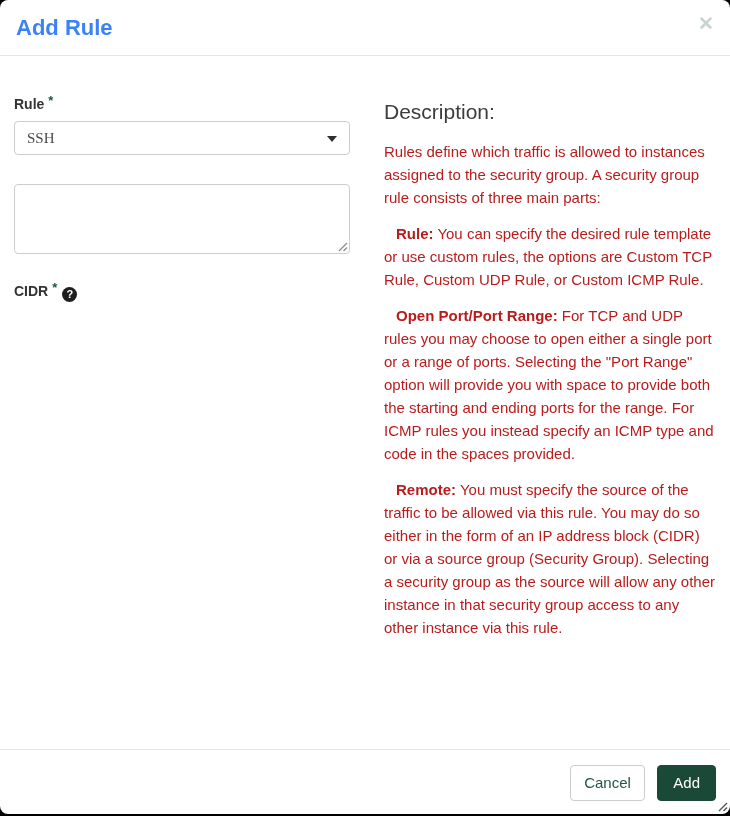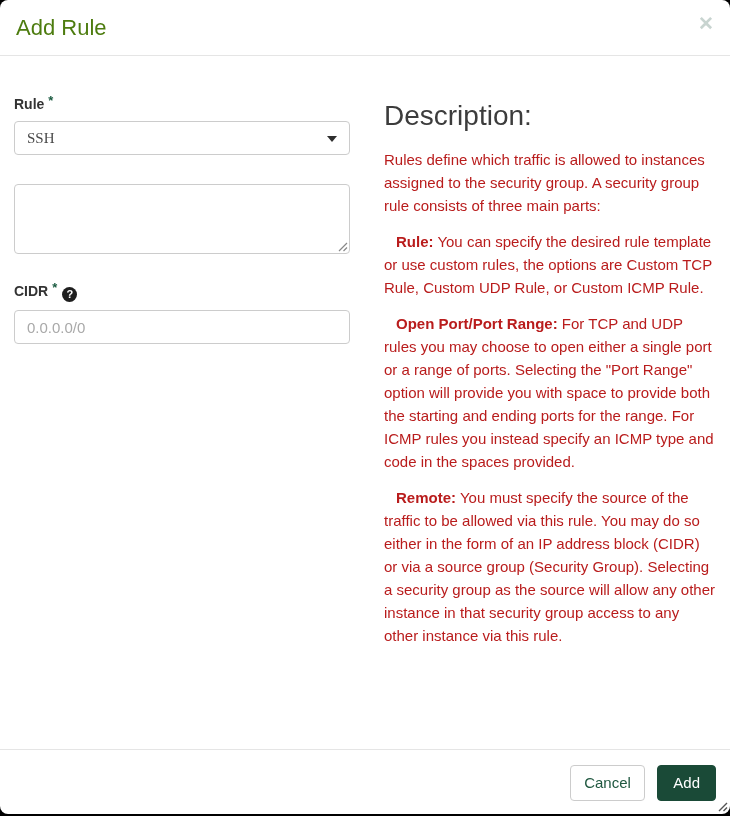--- a/index.html
+++ b/index.html
@@ -13,21 +13,21 @@
     position: absolute; left: 0; right: 0; top: 0; bottom: 2px;
     background: #fff; border-radius: 8px;
     display: flex; flex-direction: column; overflow: hidden;
   }
   
   .modal-header {
     position: relative; flex: none;
     padding: 15px 16px 14px 16px;
     border-bottom: 1px solid #e5e5e5;
   }
-  .modal-title { font-size: 22px; color: #4d7c0f; font-weight: 400; }
+  .modal-title { font-size: 22px; color: #3b82f6; font-weight: 700; }
   .close-btn {
     position: absolute; top: 14px; right: 16px;
     background: none; border: none; padding: 0;
     font-size: 19px; font-weight: 700; color: #c8d4d0;
     cursor: pointer; line-height: 1;
   }
   
   .modal-body { flex: 1; display: flex; padding: 30px 14px 10px 14px; overflow: hidden; }
   .form-col { flex: none; width: 336px; margin-right: 34px; }
   .help-col { flex: 1; padding-top: 14px; }
@@ -74,21 +74,21 @@
   }
   .grip { position: absolute; right: 2px; bottom: 2px; pointer-events: none; }
   .text-input {
     box-sizing: border-box; width: 100%; height: 34px;
     border: 1px solid #ccc; border-radius: 4px;
     padding: 0 12px; font-size: 15px; color: #333;
     font-family: "Liberation Sans", "DejaVu Sans", sans-serif; outline: none;
   }
   .text-input::placeholder { color: #a9a9a9; opacity: 1; }
 
-  .help-heading { font-size: 28px; font-weight: 400; color: #3c3c3c; margin: 0 0 16px 0; }
+  .help-heading { font-size: 21px; font-weight: 400; color: #3c3c3c; margin: 0 0 16px 0; }
   .help-col p { font-size: 15px; line-height: 23px; color: #b91c1c; margin: 0 0 13px 0; }
   .help-col p .term { font-weight: 700; margin-left: 12px; }
 
   
   .modal-footer {
     flex: none; border-top: 1px solid #e5e5e5;
     padding: 15px 14px 13px 14px;
     text-align: right;
   }
   .btn {
@@ -132,21 +132,20 @@
               <path d="M10 2 L2 10 M10 6.5 L6.5 10" stroke="#888" stroke-width="1.2" fill="none"></path>
             </svg>
         </div>
       </div>
 
 
       <div class="form-group">
         <label class="field-label">
           <span>CIDR</span><span class="req-mark">*</span><span class="help-icon">?</span>
         </label>
-        <input class="text-input" type="text" placeholder="0.0.0.0/0" style="">
       </div>
 
     </div>
 
     <div class="help-col">
       <h3 class="help-heading">Description:</h3>
       <p>Rules define which traffic is allowed to instances assigned to the security group. A security group rule consists of three main parts:</p>
       <p><span class="term">Rule:</span><span> You can specify the desired rule template or use custom rules, the options are Custom TCP Rule, Custom UDP Rule, or Custom ICMP Rule.</span></p>
       <p><span class="term">Open Port/Port Range:</span><span> For TCP and UDP rules you may choose to open either a single port or a range of ports. Selecting the "Port Range" option will provide you with space to provide both the starting and ending ports for the range. For ICMP rules you instead specify an ICMP type and code in the spaces provided.</span></p>
       <p><span class="term">Remote:</span><span> You must specify the source of the traffic to be allowed via this rule. You may do so either in the form of an IP address block (CIDR) or via a source group (Security Group). Selecting a security group as the source will allow any other instance in that security group access to any other instance via this rule.</span></p>

